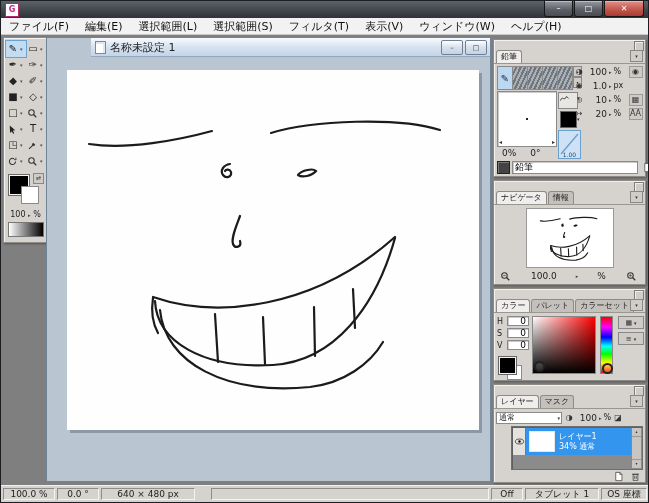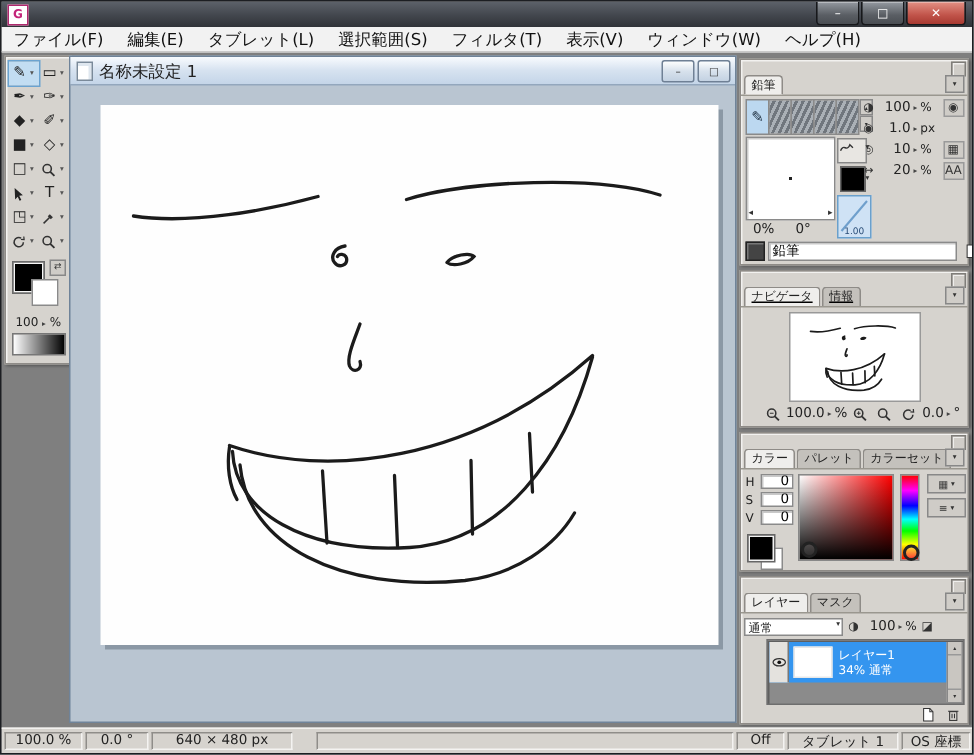--- a/index.html
+++ b/index.html
@@ -37,21 +37,21 @@
     border:1px solid #f6f6f6;outline:1px solid #6a6a6a;}
   .bg-swatch{position:absolute;left:15px;top:13px;width:16px;height:16px;background:#fff;border:1px solid #8a8a8a;}
   .swap-btn{position:absolute;right:1px;top:0;width:9px;height:9px;border:1px solid #888;background:#cfccc7;
     font-size:6px;line-height:8px;text-align:center;color:#333;}
   .tb-opacity{font-size:8px;text-align:center;margin-top:3px;color:#222;white-space:nowrap;}
   .tb-grad{margin-top:3px;margin-left:2px;width:34px;height:13px;border:1px solid #777;
     background:linear-gradient(to right,#fff,#000);position:relative;}
   .tb-grad .gdd{position:absolute;right:-9px;top:2px;font-size:6px;color:#333;}
   
   .docwin{position:absolute;left:45px;top:36px;width:445px;height:445px;background:#b9c5d1;
-    border:1px solid #6f8399;box-sizing:border-box;}
+    border:1px solid #6f8399;box-sizing:border-box;padding-left:44px;}
   .doc-tb{height:18px;background:linear-gradient(#f8fbfe,#d6e2f0 50%,#c4d5e8);
     border-bottom:1px solid #93a7bd;display:flex;align-items:center;padding:0 4px;gap:4px;
     font-size:11px;color:#222;position:relative;}
   .doc-icon{width:9px;height:11px;background:#fff;border:1px solid #7a8a9a;flex:0 0 auto;
     box-shadow:inset -2px 2px 0 #dfe7ef;}
   .docbtns{position:absolute;right:3px;top:2px;display:flex;gap:2px;}
   .dbtn{width:20px;height:13px;border:1px solid #6f8095;border-radius:2px;
     background:linear-gradient(#fdfefe,#d7e1ec 50%,#c3d2e2);font-size:7px;color:#333;
     display:flex;align-items:center;justify-content:center;}
   .canvas{position:absolute;left:20px;top:32px;width:412px;height:360px;background:#fefefe;
@@ -101,21 +101,21 @@
   .pressure-cell svg{position:absolute;left:0;top:0;}
   .pressure-cell .pv{position:absolute;left:0;right:0;bottom:0;font-size:6px;color:#2a4d77;text-align:center;}
   .namerow{position:absolute;left:3px;top:96px;right:3px;height:14px;display:flex;align-items:center;gap:2px;}
   .namerow .nic{width:11px;height:11px;background:#444;border:1px solid #222;
     box-shadow:inset 1px 1px 0 #777;flex:0 0 auto;}
   .namerow input{flex:1;height:13px;}
   .mbtn{width:14px;height:13px;display:flex;align-items:center;justify-content:center;flex:0 0 auto;}
   
   .navthumb{position:absolute;left:32px;top:3px;width:86px;height:58px;background:#fff;border:1px solid #999;}
   .navthumb svg{width:100%;height:100%;display:block;}
-  .navrow{position:absolute;left:14px;top:64px;right:2px;height:14px;display:flex;align-items:center;gap:2px;}
+  .navrow{position:absolute;left:4px;top:64px;right:2px;height:14px;display:flex;align-items:center;gap:19px;}
   .navrow .nv{font-size:9px;}
   
   .hsvcol{position:absolute;left:3px;top:3px;}
   .hsvrow{display:flex;align-items:center;gap:3px;margin-bottom:2px;}
   .hsvrow .lbl{width:7px;font-size:8px;}
   .hsvrow input{width:22px;height:10px;text-align:right;}
   .c-fg{position:absolute;left:5px;top:44px;width:15px;height:15px;background:#000;border:1px solid #f2f2f2;outline:1px solid #666;z-index:2;}
   .c-bg{position:absolute;left:13px;top:52px;width:13px;height:13px;background:#fff;border:1px solid #8a8a8a;}
   .svsq{position:absolute;left:38px;top:3px;width:62px;height:56px;border:1px solid #888;
     background:linear-gradient(to bottom,rgba(0,0,0,0),#000),linear-gradient(to right,#fff,#f00);}
@@ -123,21 +123,21 @@
   .huebar{position:absolute;left:106px;top:3px;width:11px;height:56px;border:1px solid #888;
     background:linear-gradient(to bottom,#f00,#f0f 18%,#00f 36%,#0ff 52%,#0f0 66%,#ff0 82%,#f00);}
   .huecur{position:absolute;left:1px;bottom:-1px;width:7px;height:7px;border:2px solid #222;border-radius:50%;background:rgba(255,255,255,.2);}
   .cbtns{position:absolute;left:124px;top:3px;display:flex;flex-direction:column;gap:3px;}
   .cbtn{width:24px;height:11px;border:1px solid #888;background:#cfccc7;font-size:7px;
     display:flex;align-items:center;justify-content:center;gap:2px;color:#333;}
   .cbtn .dd{font-size:5px;}
   
   .lay-ctrl{position:absolute;left:2px;top:2px;right:2px;height:13px;display:flex;align-items:center;gap:2px;}
   .blendsel{width:66px;height:12px;background:#fff;border:1px solid #8a8a8a;font-size:8px;
-    display:flex;align-items:flex-start;padding:0 2px;box-sizing:border-box;position:relative;}
+    display:flex;align-items:center;padding:0 2px;box-sizing:border-box;position:relative;}
   .blendsel .dd{position:absolute;right:1px;font-size:5px;color:#333;}
   .laylist{position:absolute;left:17px;top:17px;right:2px;height:42px;background:#8b8b8b;
     border:1px solid #6e6e6e;box-shadow:inset 1px 1px 0 #5f5f5f;}
   .layrow{position:absolute;left:1px;top:1px;right:10px;height:27px;background:#3495ef;display:flex;align-items:center;}
   .eyecell{width:12px;height:27px;background:#e4e2de;border-right:1px solid #777;
     display:flex;align-items:center;justify-content:center;flex:0 0 auto;}
   .laythumb{width:24px;height:19px;background:#fff;border:1px solid #e8e8e8;margin-left:3px;flex:0 0 auto;}
   .laytext{margin-left:4px;color:#fff;font-size:8px;line-height:10px;white-space:nowrap;}
   .layscroll{position:absolute;right:1px;top:1px;width:9px;bottom:1px;background:#c9c6c1;
     border-left:1px solid #888;font-size:4px;color:#333;}
@@ -208,21 +208,21 @@
   </div>
   <div class="winbtns">
     <div class="wbtn">–</div>
     <div class="wbtn">□</div>
     <div class="wbtn close">✕</div>
   </div>
 
   <div class="menubar">
     <span class="menu-item">ファイル(F)</span>
     <span class="menu-item">編集(E)</span>
-    <span class="menu-item">タブレット(L)</span>
+    <span class="menu-item">選択範囲(L)</span>
     <span class="menu-item">選択範囲(S)</span>
     <span class="menu-item">フィルタ(T)</span>
     <span class="menu-item">表示(V)</span>
     <span class="menu-item">ウィンドウ(W)</span>
     <span class="menu-item">ヘルプ(H)</span>
   </div>
 
   <div class="toolbox">
     <div class="toolgrid">
         <div class="tool sel">
@@ -431,21 +431,21 @@
         <span class="mbtn">
             <svg class="si" viewBox="0 0 16 16">
               <use href="#i-page"></use>
             </svg>
           </span>
 
       </div>
     </div>
   </div>
 
-  <div class="panel" style="top:179px;height:105px;text-decoration:underline;">
+  <div class="panel" style="top:179px;height:105px;">
     <div class="phead">
       <span class="pbox"></span>
     </div>
     <div class="ptabs">
       <span class="ptab on">ナビゲータ</span>
       <span class="ptab">情報</span>
       <span class="pdd">▾</span>
     </div>
     <div class="pbody" style="height:81px;">
       <div class="navthumb">

